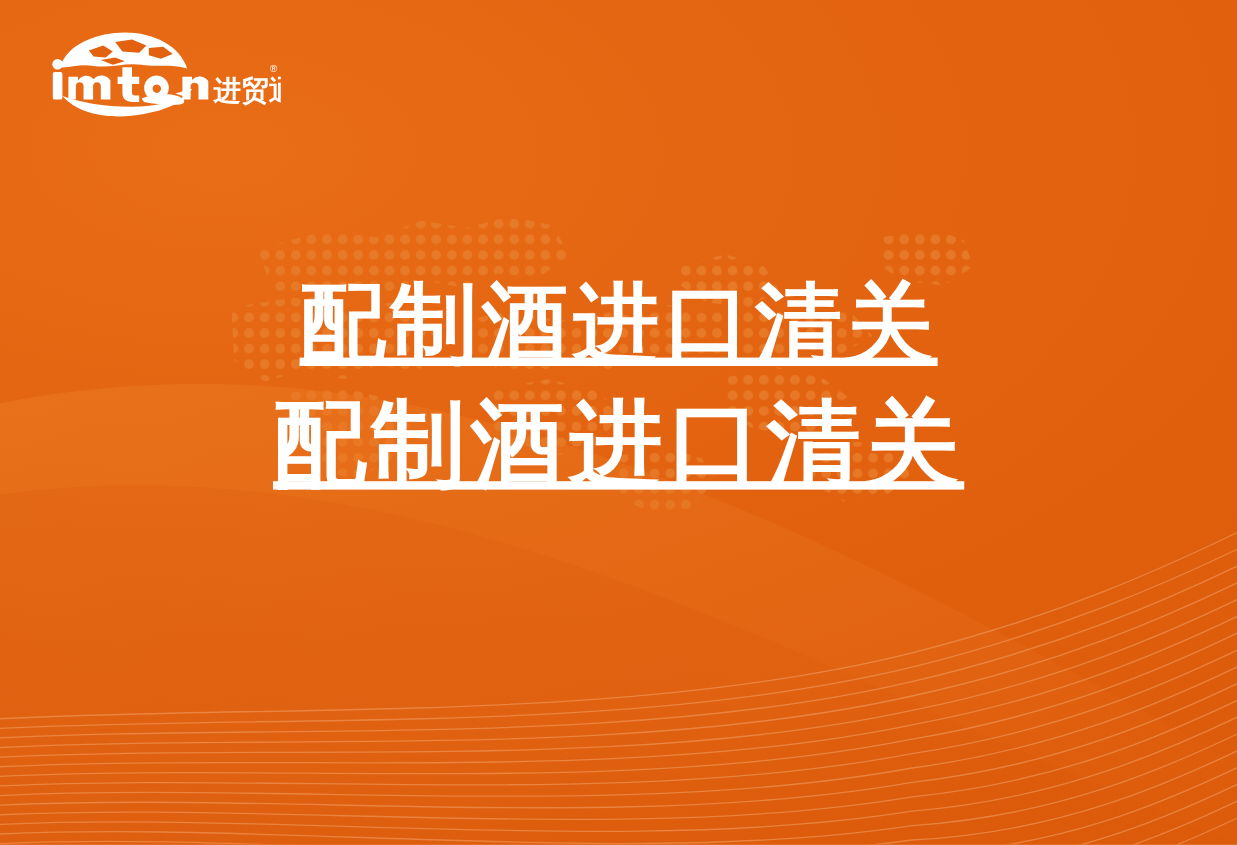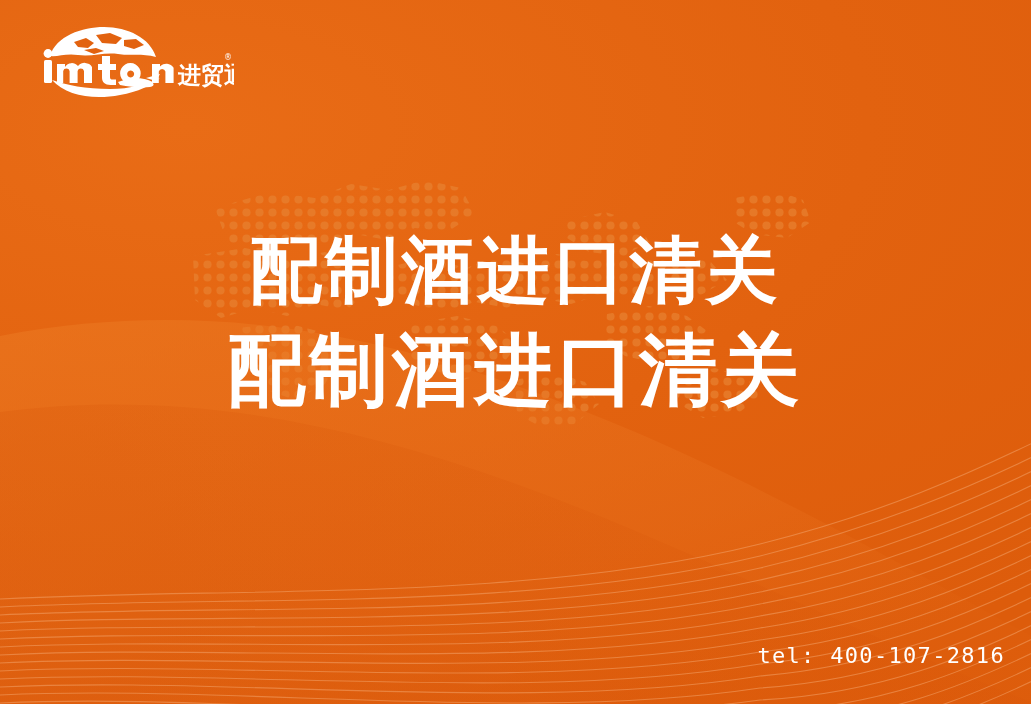--- a/index.html
+++ b/index.html
@@ -80,20 +80,21 @@
 
   
   .headline {
     position: absolute;
     left: 0;
     top: 222px;
     width: 1031px;
     text-align: center;
     color: #ffffff;
     font-family: "Liberation Sans", "DejaVu Sans", sans-serif;
+    text-decoration: underline;
   }
   .headline .line {
     display: block;
     font-weight: 700;
     letter-spacing: 0.055em;
     white-space: nowrap;
   }
   .headline .line-1 {
     font-size: 72px;
     line-height: 96px;
@@ -249,15 +250,14 @@
         <text x="186" y="34" fill="#FFFFFF" font-family="'DejaVu Sans', sans-serif" font-size="8">®</text>
       </svg>
     </div>
   </div>
 
   <div class="headline">
     <span class="line line-1">配制酒进口清关</span>
     <span class="line line-2">配制酒进口清关</span>
   </div>
 
-  <div class="tel">tel: 400-107-2816</div>
 
 </div>
 
 </body></html>

